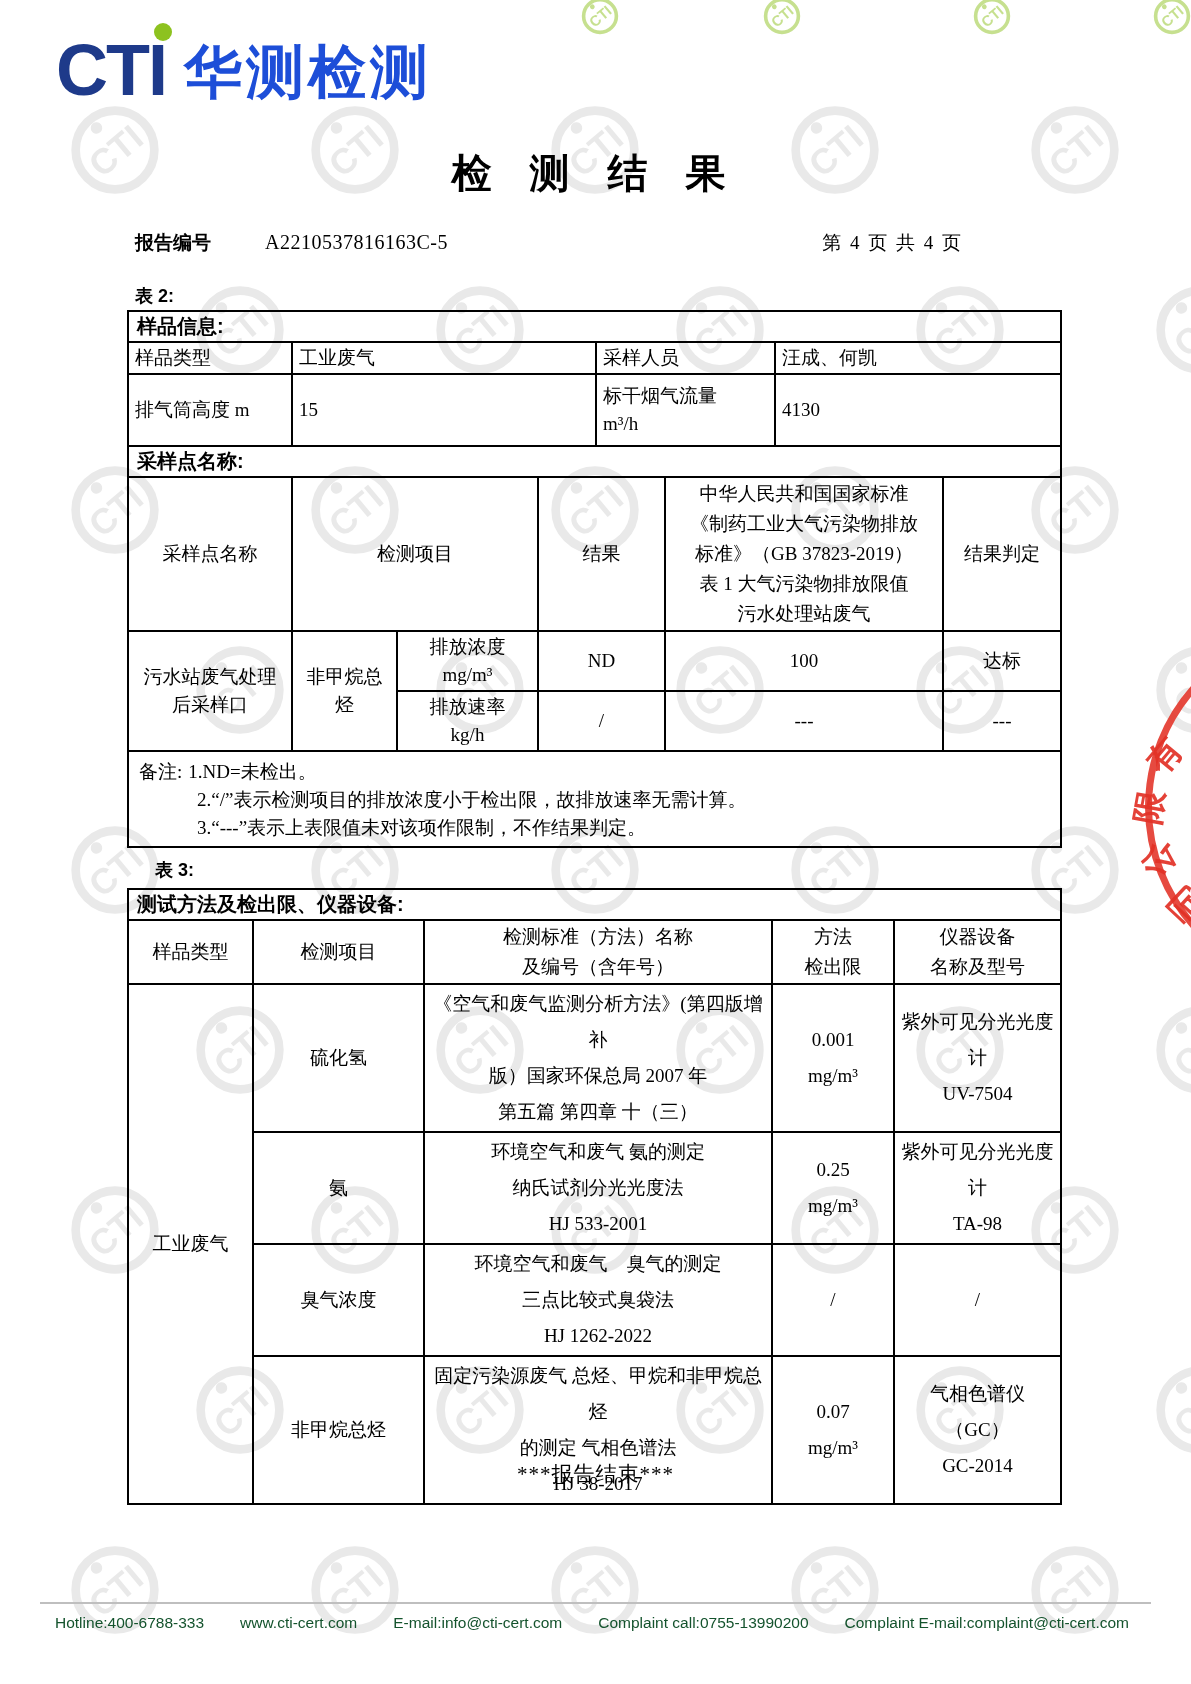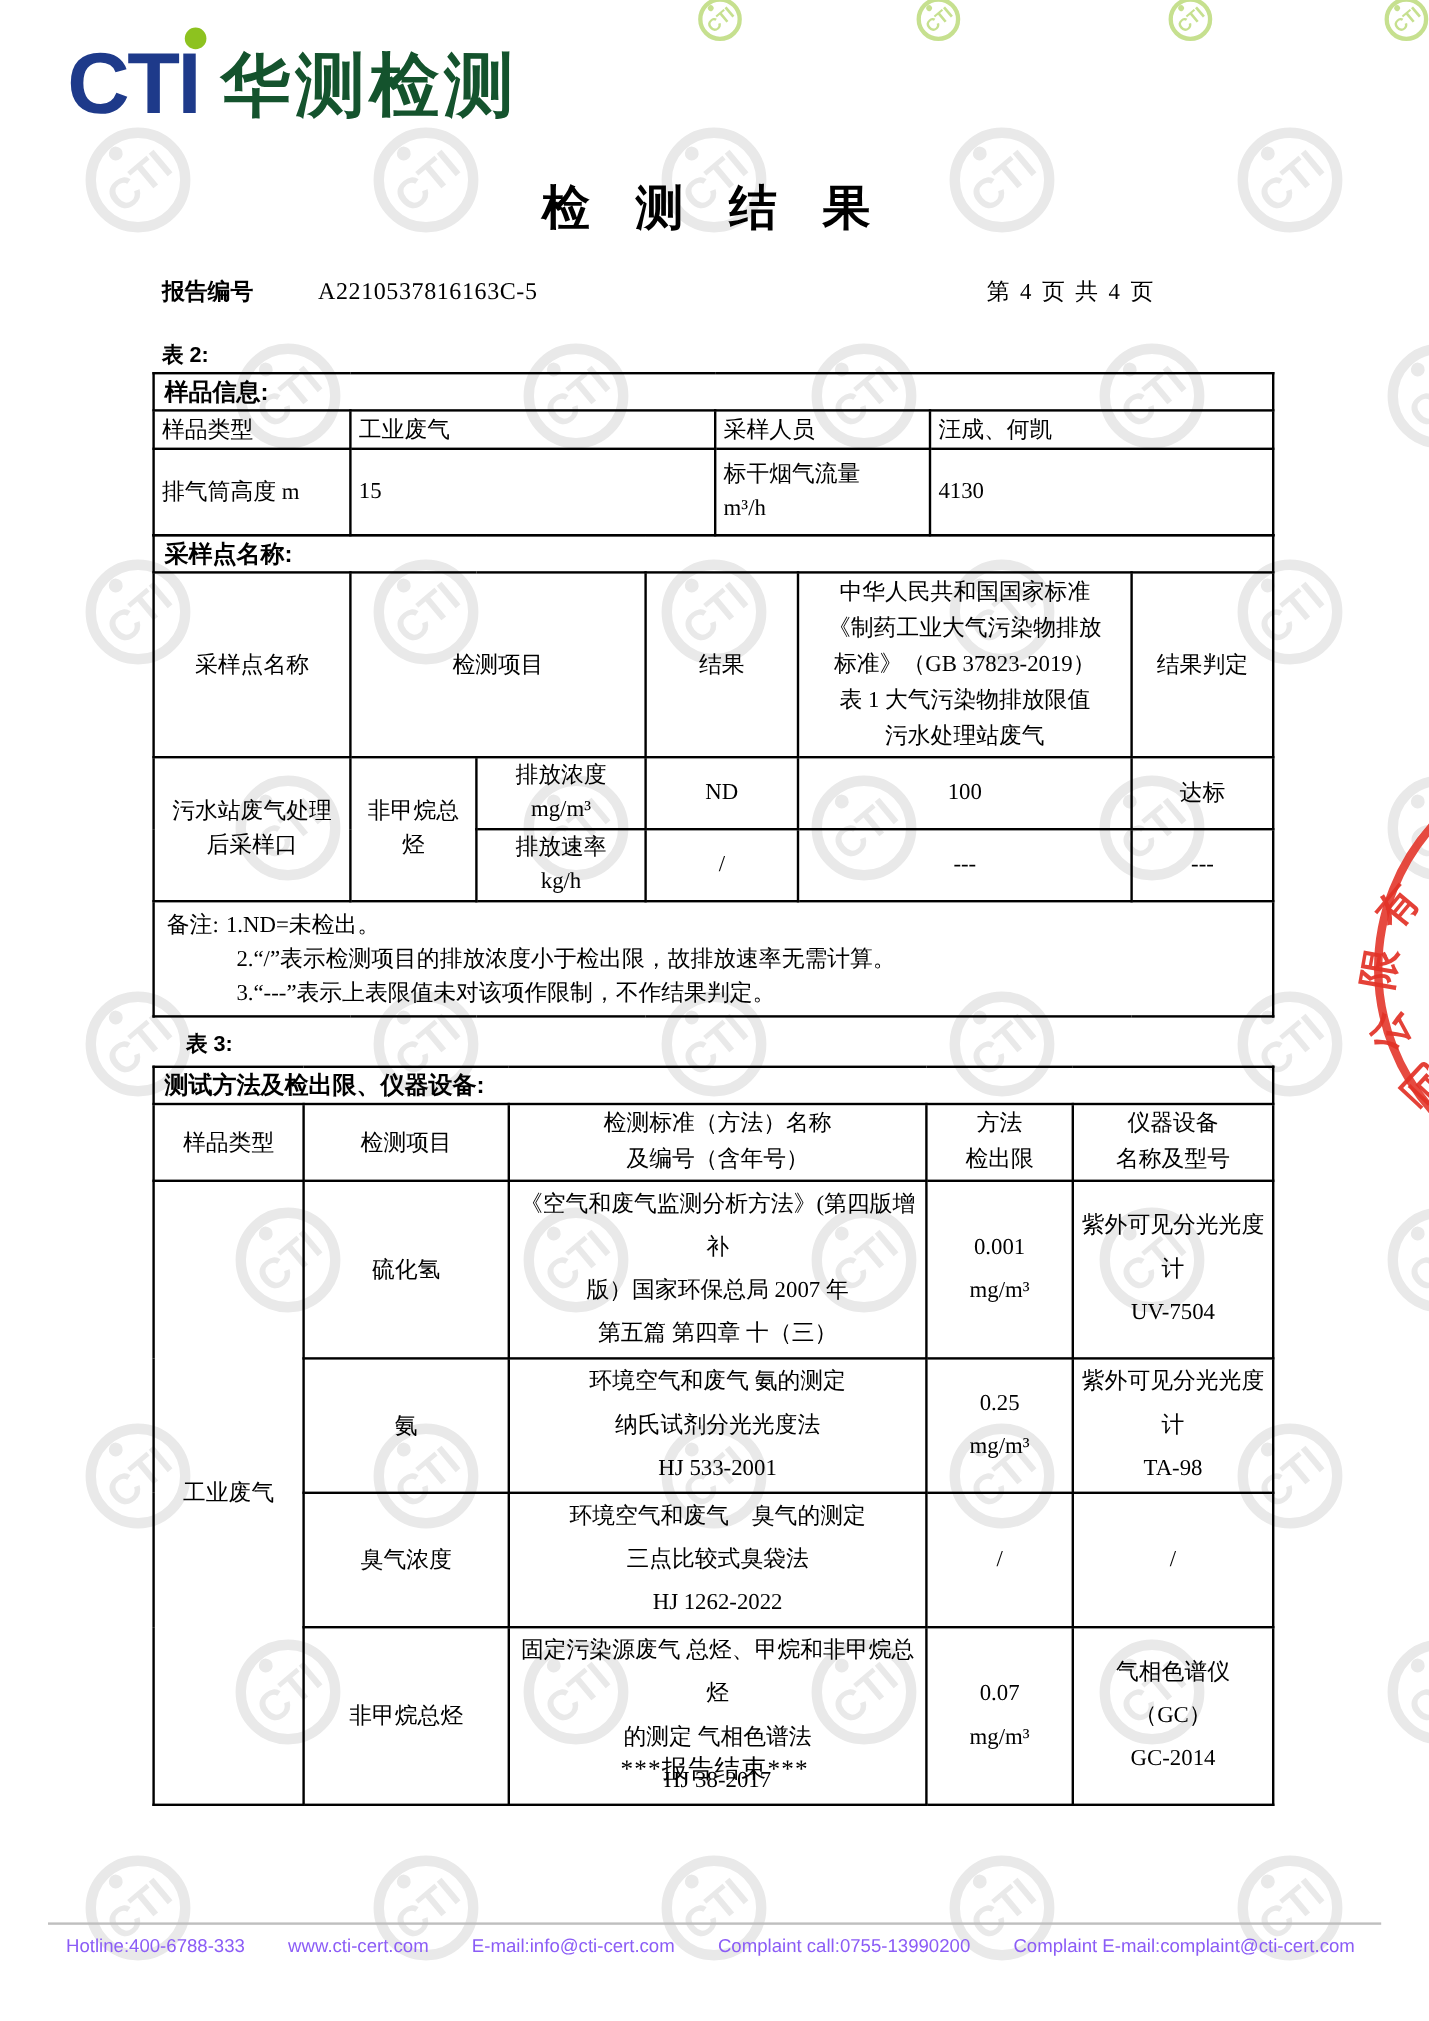--- a/index.html
+++ b/index.html
@@ -15,21 +15,21 @@
   .wm.green { color:rgba(141,194,31,.5); }
   
   .logo { position:absolute; left:56px; top:36px; display:flex; align-items:flex-end; gap:18px; }
   .logo .wordmark {
     position:relative; font-family:"Liberation Sans", sans-serif; font-weight:bold;
     font-size:72px; line-height:0.95; color:#1e3a8a; letter-spacing:-2px;
   }
   .logo .dot { position:absolute; right:-6px; top:-13px; width:18px; height:18px; border-radius:50%; background:#8dc21f; }
   .logo .company {
     font-family:"Liberation Sans", sans-serif; font-weight:bold; font-size:58px;
-    line-height:1; color:#14532d; letter-spacing:4px; padding-bottom:3px;
+    line-height:1; color:#1d4ed8; letter-spacing:4px; padding-bottom:3px;
   }
   
   .doc-title { position:absolute; top:146px; left:0; width:100%; text-align:center;
     font-size:40px; font-weight:600; letter-spacing:14px; }
   .report-row { position:absolute; left:135px; top:230px; width:828px; display:flex; align-items:baseline; font-size:20px; }
   .report-row .lbl { font-weight:bold; font-family:"Liberation Sans", sans-serif; font-size:19px; }
   .report-row .num { margin-left:54px; letter-spacing:.5px; }
   .report-row .pages { margin-left:auto; font-size:19px; letter-spacing:2px; }
   
   .tbl-caption { position:absolute; left:135px; font-family:"Liberation Sans", sans-serif; font-weight:bold; font-size:18px; }
@@ -45,21 +45,21 @@
   .pl { white-space:pre-line; }
   .lh30 { line-height:30px; } .lh28 { line-height:28px; } .lh36 { line-height:36px; }
   .notes-cell { vertical-align:top; padding:6px 8px 4px 10px; line-height:28px; font-size:19px; }
   .notes-cell .note-line { margin-left:58px; }
   .notes-cell .first { margin-left:0; }
   .notes-cell .note-label { margin-right:6px; }
   
   .end-text { position:absolute; top:1460px; left:0; width:100%; text-align:center; font-size:21px; letter-spacing:1px; }
   .footer-line { position:absolute; top:1602px; left:40px; width:1111px; height:2px; background:#bfbfbf; }
   .footer { position:absolute; top:1614px; left:55px; width:1100px; display:flex; gap:36px;
-    font-family:"Liberation Sans", sans-serif; font-size:15.5px; color:#8b5cf6; white-space:nowrap; }
+    font-family:"Liberation Sans", sans-serif; font-size:15.5px; color:#14532d; white-space:nowrap; }
   
   .seal { position:absolute; inset:0; z-index:2; pointer-events:none; }
   .seal-ring { position:absolute; left:1145px; top:625px; width:350px; height:350px;
     border:7px solid rgba(226,49,38,.88); border-radius:50%; }
   .seal-char { position:absolute; color:rgba(226,49,38,.92); font-size:34px; font-weight:bold;
     font-family:"Liberation Sans", sans-serif; }
 </style>
 </head>
 <body>
 

